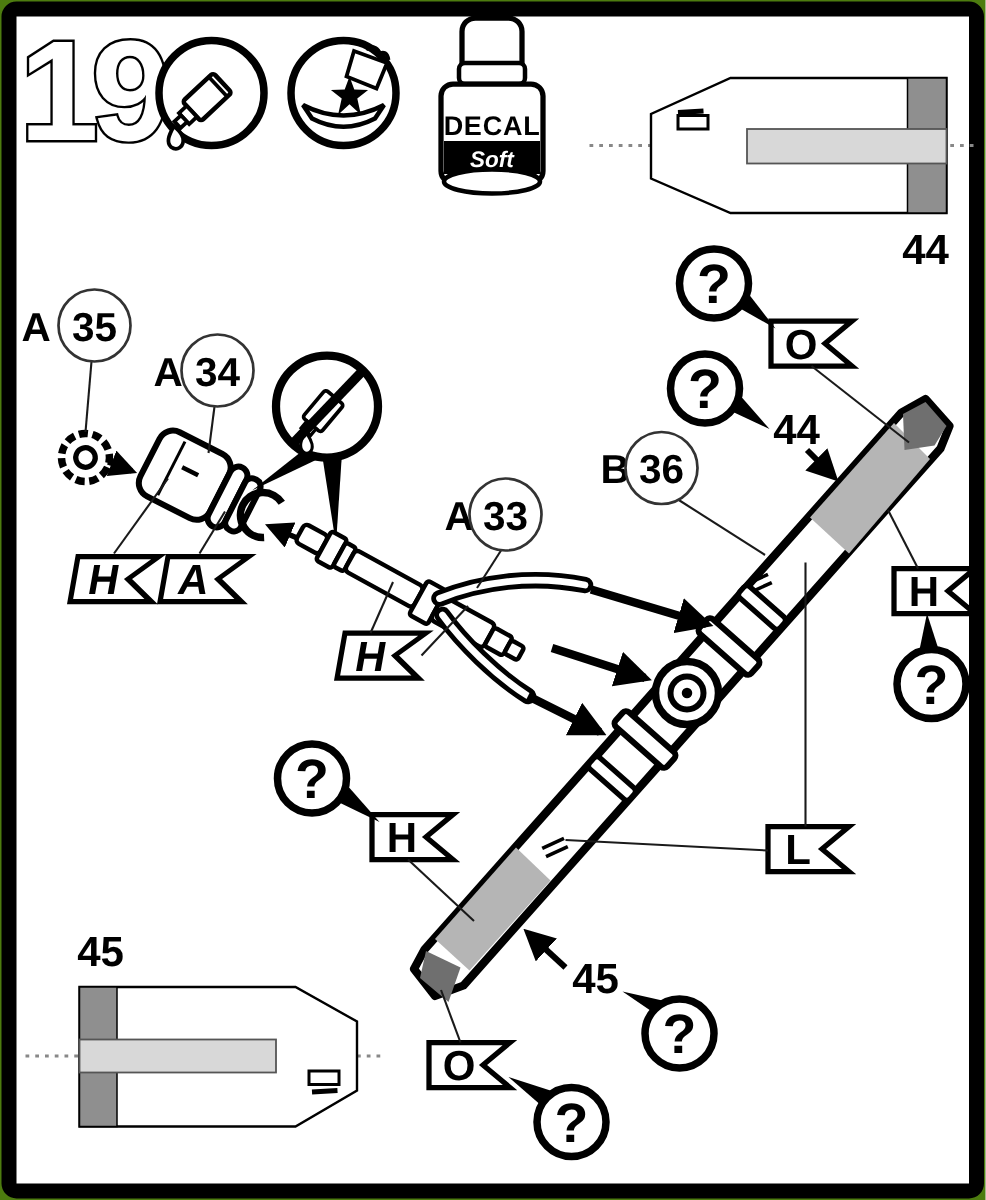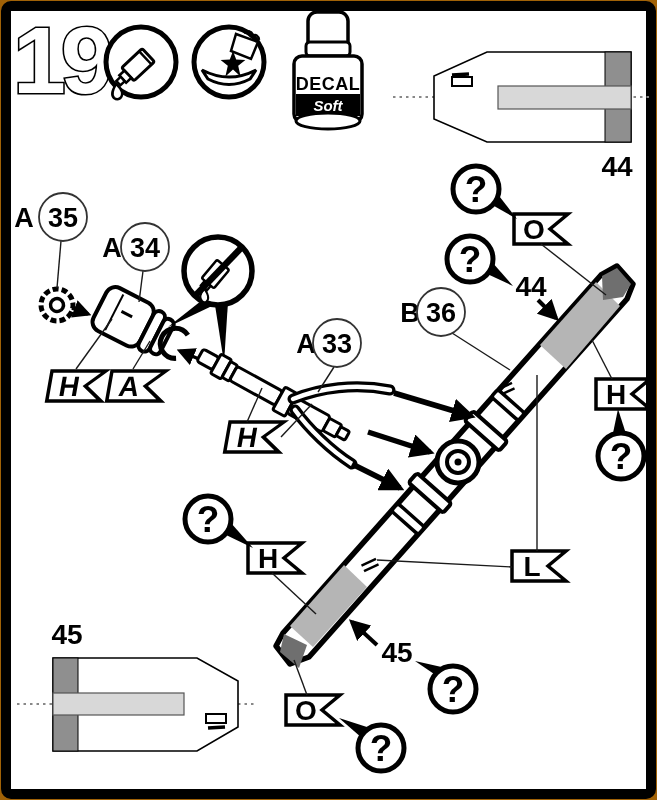--- a/index.html
+++ b/index.html
@@ -1,16 +1,16 @@
 <!DOCTYPE html>
 <html><head>
 <meta charset="utf-8">
 <style>
   html,body{margin:0;padding:0;background:#e9e9e9;}
-  .page{position:relative;width:657px;height:800px;background:#a16207;overflow:hidden;}
+  .page{position:relative;width:657px;height:800px;background:#4d7c0f;overflow:hidden;}
   svg{display:block;}
   text{font-family:"Liberation Sans","DejaVu Sans",sans-serif;}
   .lbl{font-weight:bold;fill:#000;}
   .outline-num{font-weight:bold;fill:#ffffff;stroke:#000000;stroke-width:3.2;paint-order:stroke;letter-spacing:-5px;}
   .flagletter{font-weight:bold;fill:#000;}
   .qmark{font-weight:bold;fill:#000;}
   .thin{stroke:#1a1a1a;stroke-width:1.4;fill:none;}
 </style>
 </head>
 <body>

